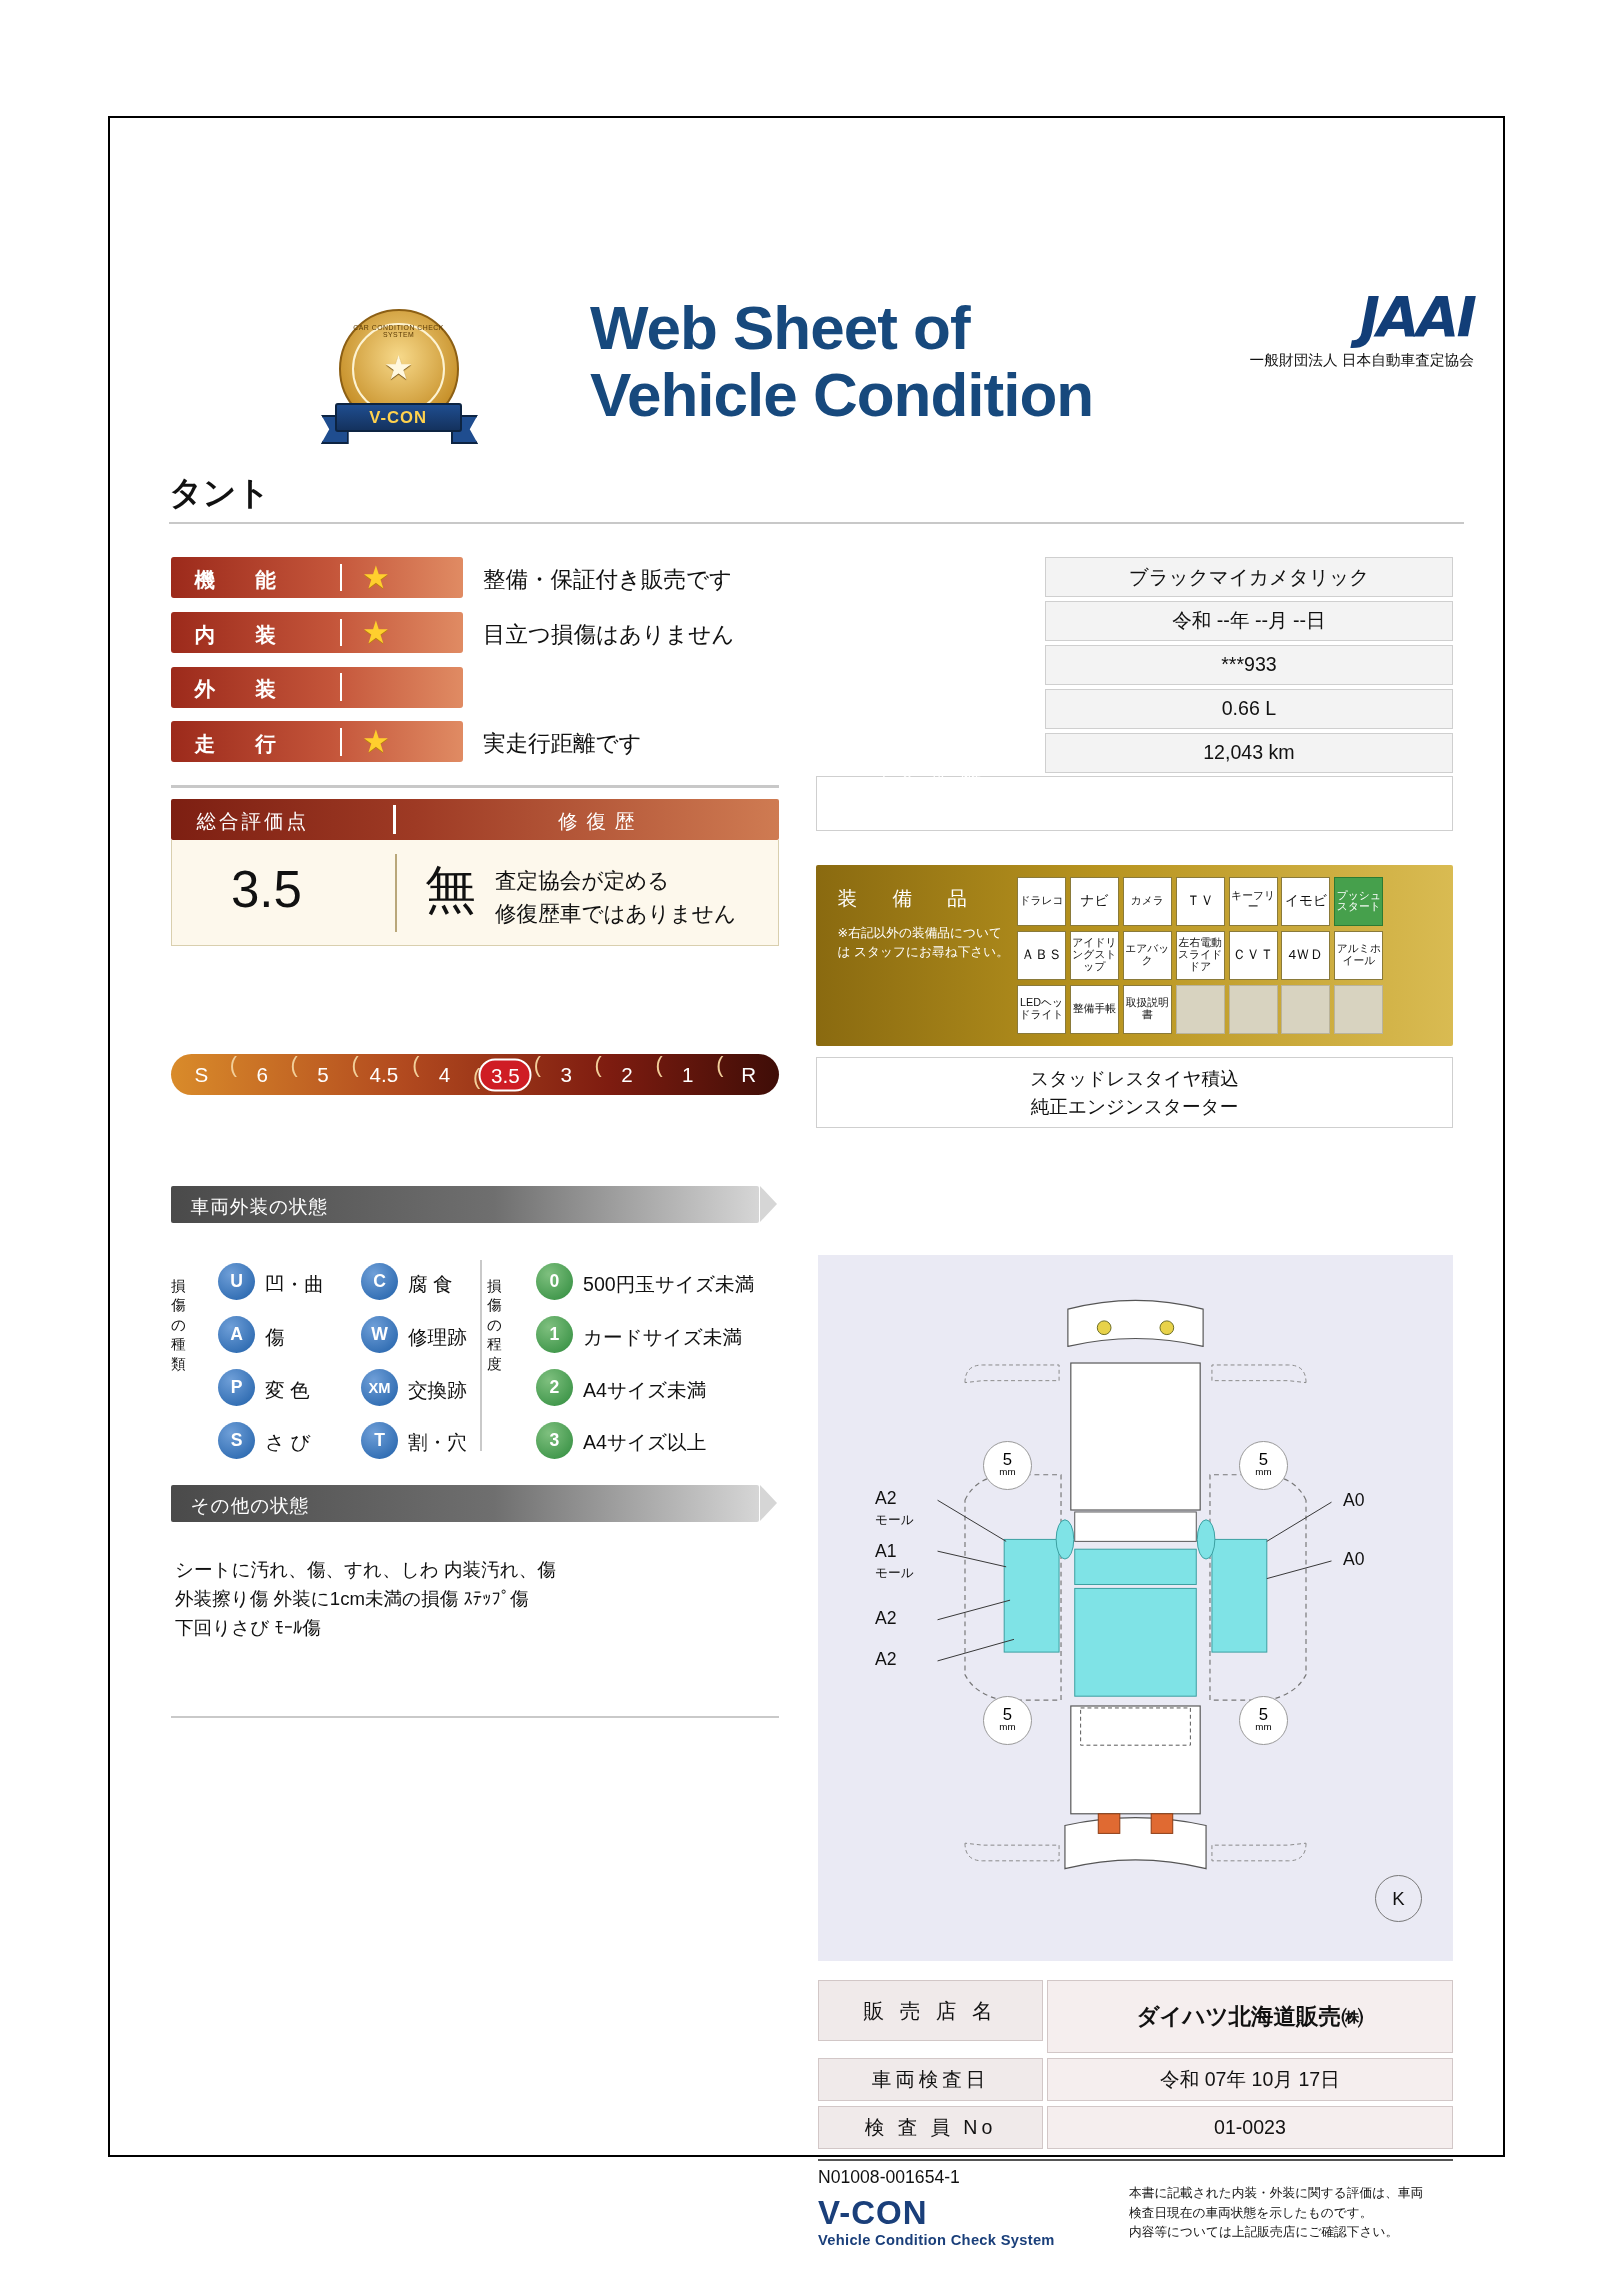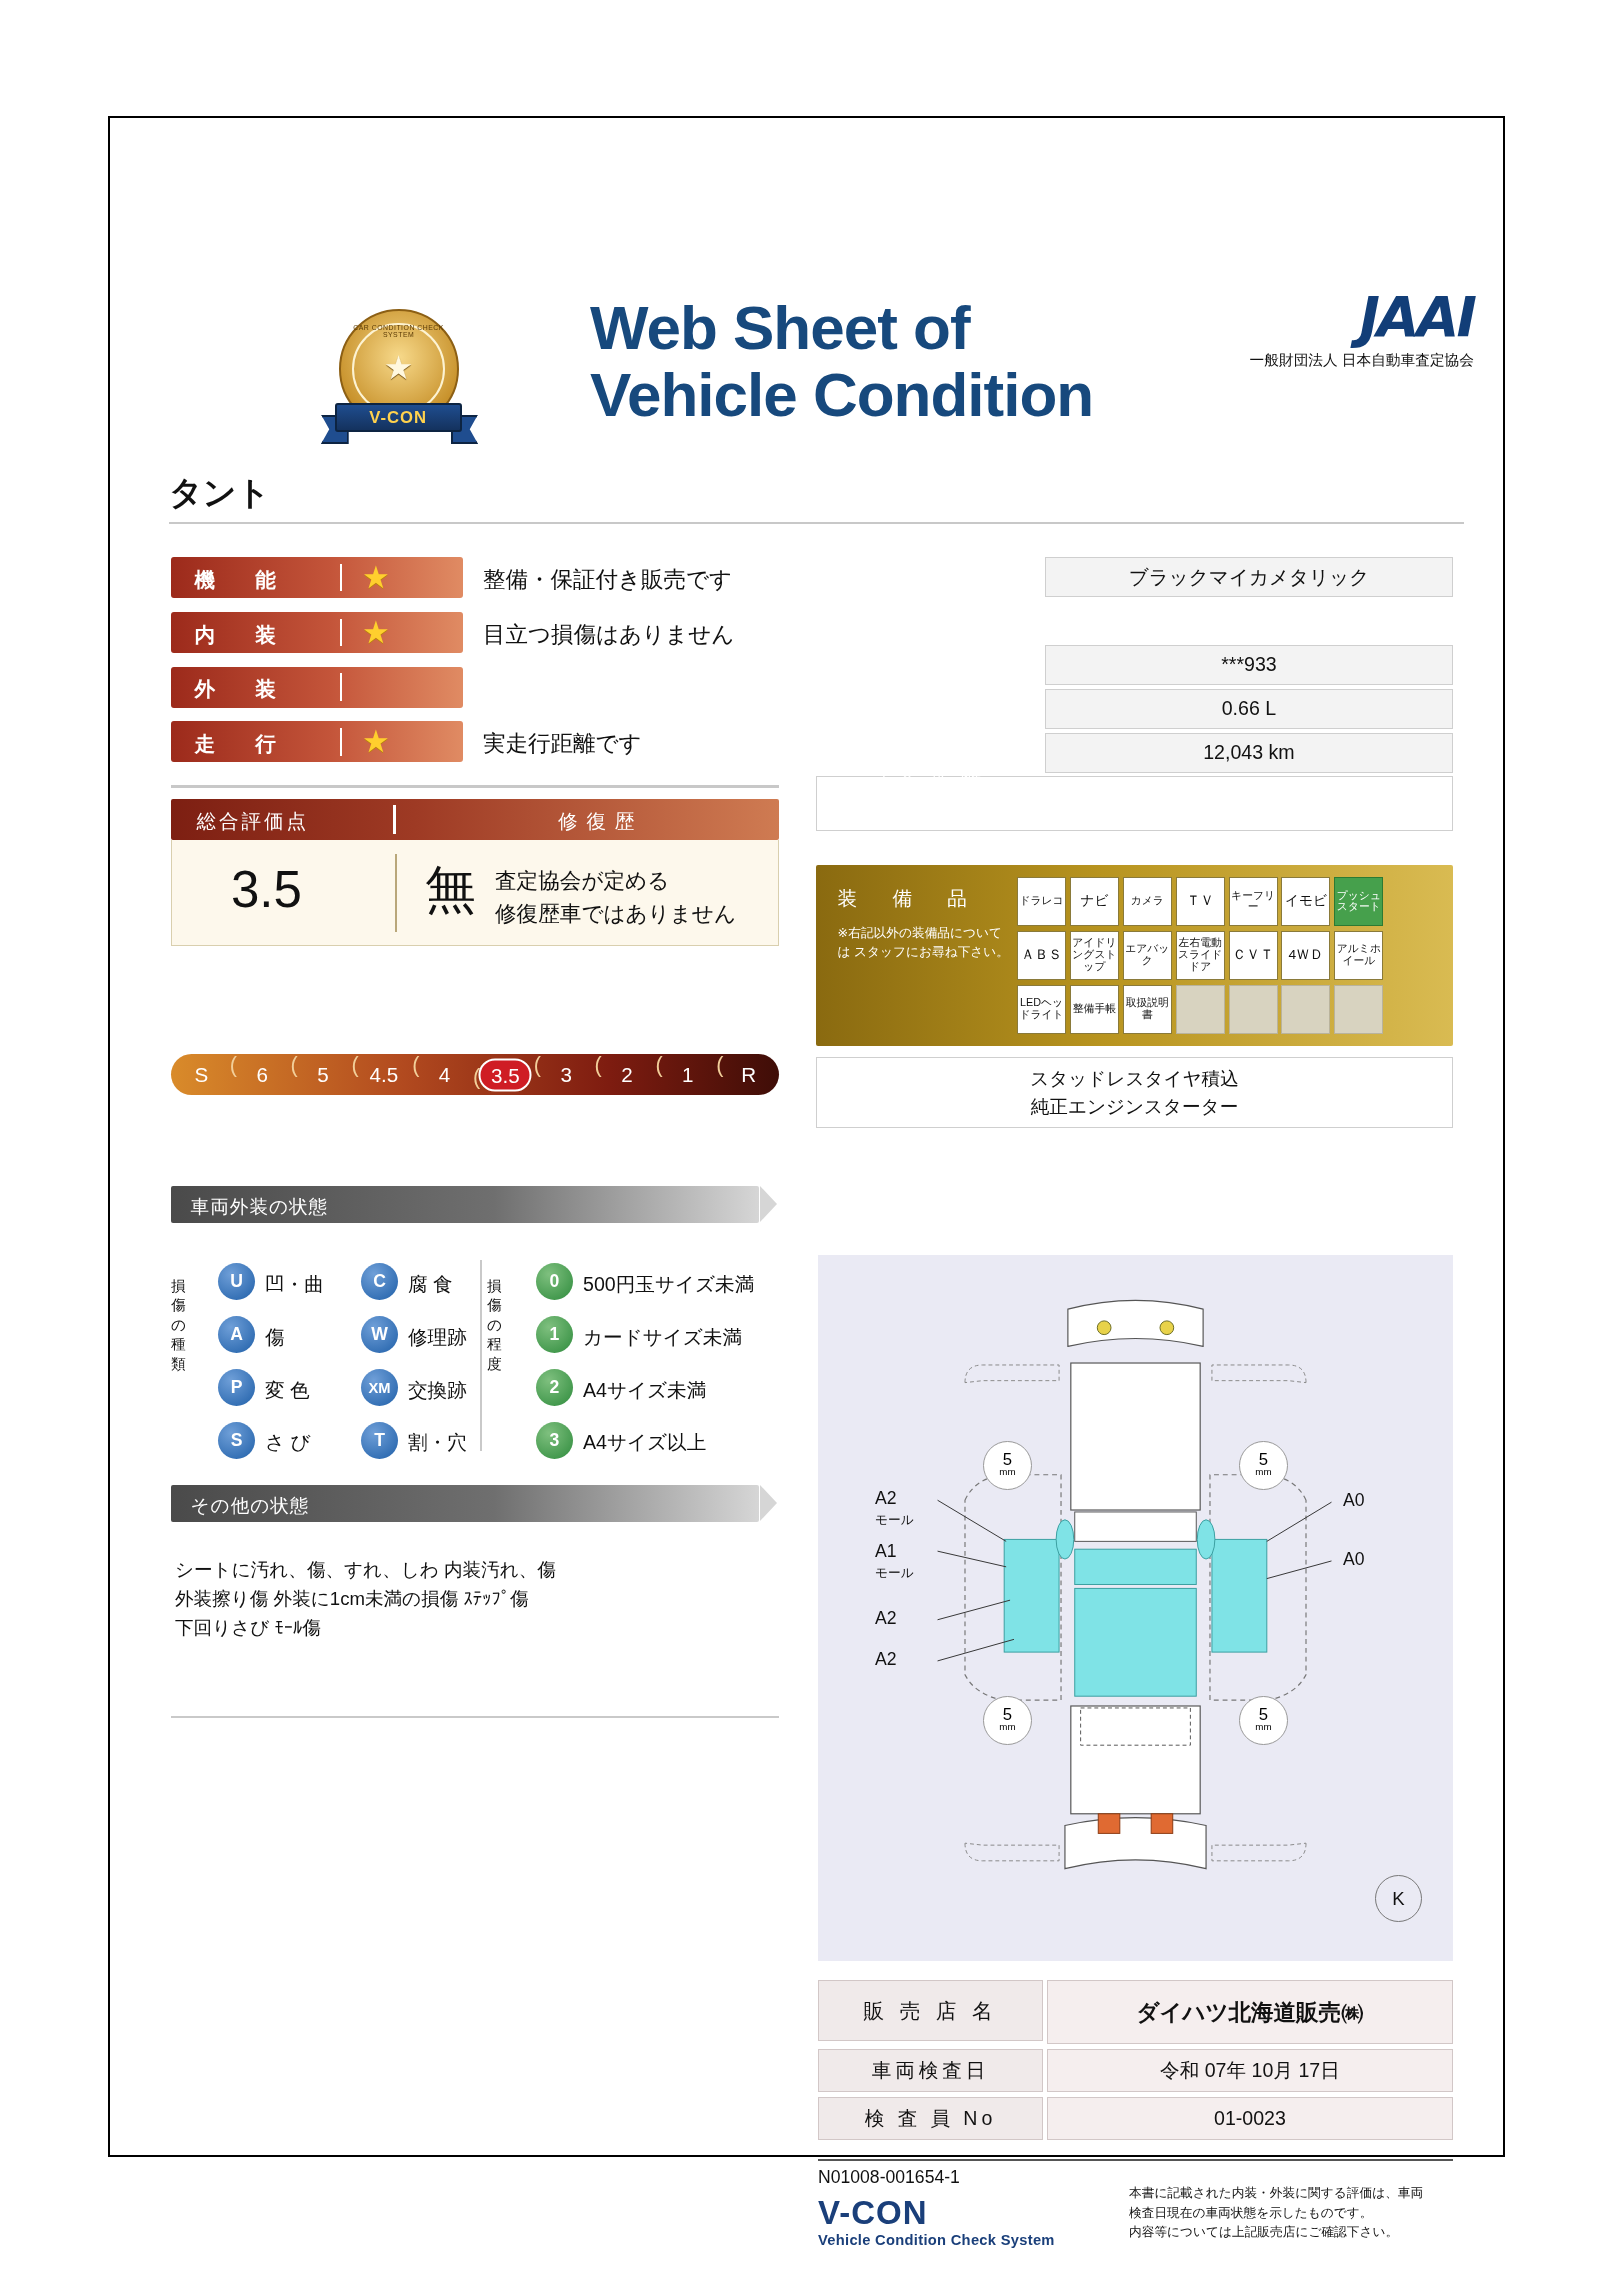--- a/index.html
+++ b/index.html
@@ -100,21 +100,21 @@
   .dsub{position:absolute;font-size:12.7px;color:#111;}
   .circ-mm{position:absolute;width:47px;height:47px;border-radius:50%;background:#fff;border:1px solid #999;display:flex;flex-direction:column;align-items:center;justify-content:center;}
   .circ-mm b{font-size:16.7px;font-weight:normal;line-height:14.7px;}
   .circ-mm i{font-size:9.8px;font-style:normal;line-height:10.8px;}
   .circ-k{position:absolute;right:31px;bottom:39px;width:45px;height:45px;border-radius:50%;border:1px solid #777;background:#eaeaf4;display:flex;align-items:center;justify-content:center;font-size:18.6px;color:#111;}
 
   
   .dealer{position:absolute;left:708px;top:1862px;width:635px;}
   .d-row{display:flex;margin-bottom:4.9px;}
   .d-k{width:225px;height:61px;background:#f0eaea;border:1px solid #d2c7c7;box-sizing:border-box;display:flex;align-items:center;justify-content:center;font-size:20.6px;letter-spacing:4.9px;color:#111;}
-  .d-v{flex:1;margin-left:3.9px;height:64px;background:#f5eeee;border:1px solid #d2c7c7;box-sizing:border-box;display:flex;align-items:center;justify-content:center;font-size:22.5px;color:#111;font-weight:bold;}
+  .d-v{flex:1;margin-left:3.9px;height:73px;background:#f5eeee;border:1px solid #d2c7c7;box-sizing:border-box;display:flex;align-items:center;justify-content:center;font-size:22.5px;color:#111;font-weight:bold;}
   .d-row.small .d-k,.d-row.small .d-v{height:43px;font-weight:normal;font-size:19.6px;}
   .d-row.small .d-k{letter-spacing:3.9px;font-size:19.6px;}
 
   
   .docno{position:absolute;left:708px;top:2049px;font-size:17.6px;color:#111;}
   .vcon{position:absolute;left:708px;top:2076px;}
   .vcon .v1{font-size:33px;font-weight:bold;color:#1a3f7a;letter-spacing:1px;}
   .vcon .v2{font-size:14.7px;font-weight:bold;color:#1a3f7a;letter-spacing:0.3px;}
   .foot-note{position:absolute;left:1019px;top:2066px;font-size:12.7px;color:#111;line-height:19.6px;}
   .footline{position:absolute;left:708px;top:2041px;width:635px;height:2px;background:#555;}
@@ -226,20 +226,21 @@
       <div class="cell"><span class="pipe">(</span><span>R</span></div>
     </div>
 
     <div class="rcol">
       <div class="spec-row">
         <div class="spec-k">ボディカラー</div>
         <div class="spec-v">ブラックマイカメタリック</div>
       </div>
       <div class="spec-row">
         <div class="spec-k">車検有効期間</div>
+        <div class="spec-v">令和 --年 --月 --日</div>
       </div>
       <div class="spec-row">
         <div class="spec-k">車 台 番 号</div>
         <div class="spec-v">***933</div>
       </div>
       <div class="spec-row">
         <div class="spec-k">排　気　量</div>
         <div class="spec-v">0.66 L</div>
       </div>
       <div class="spec-row">

